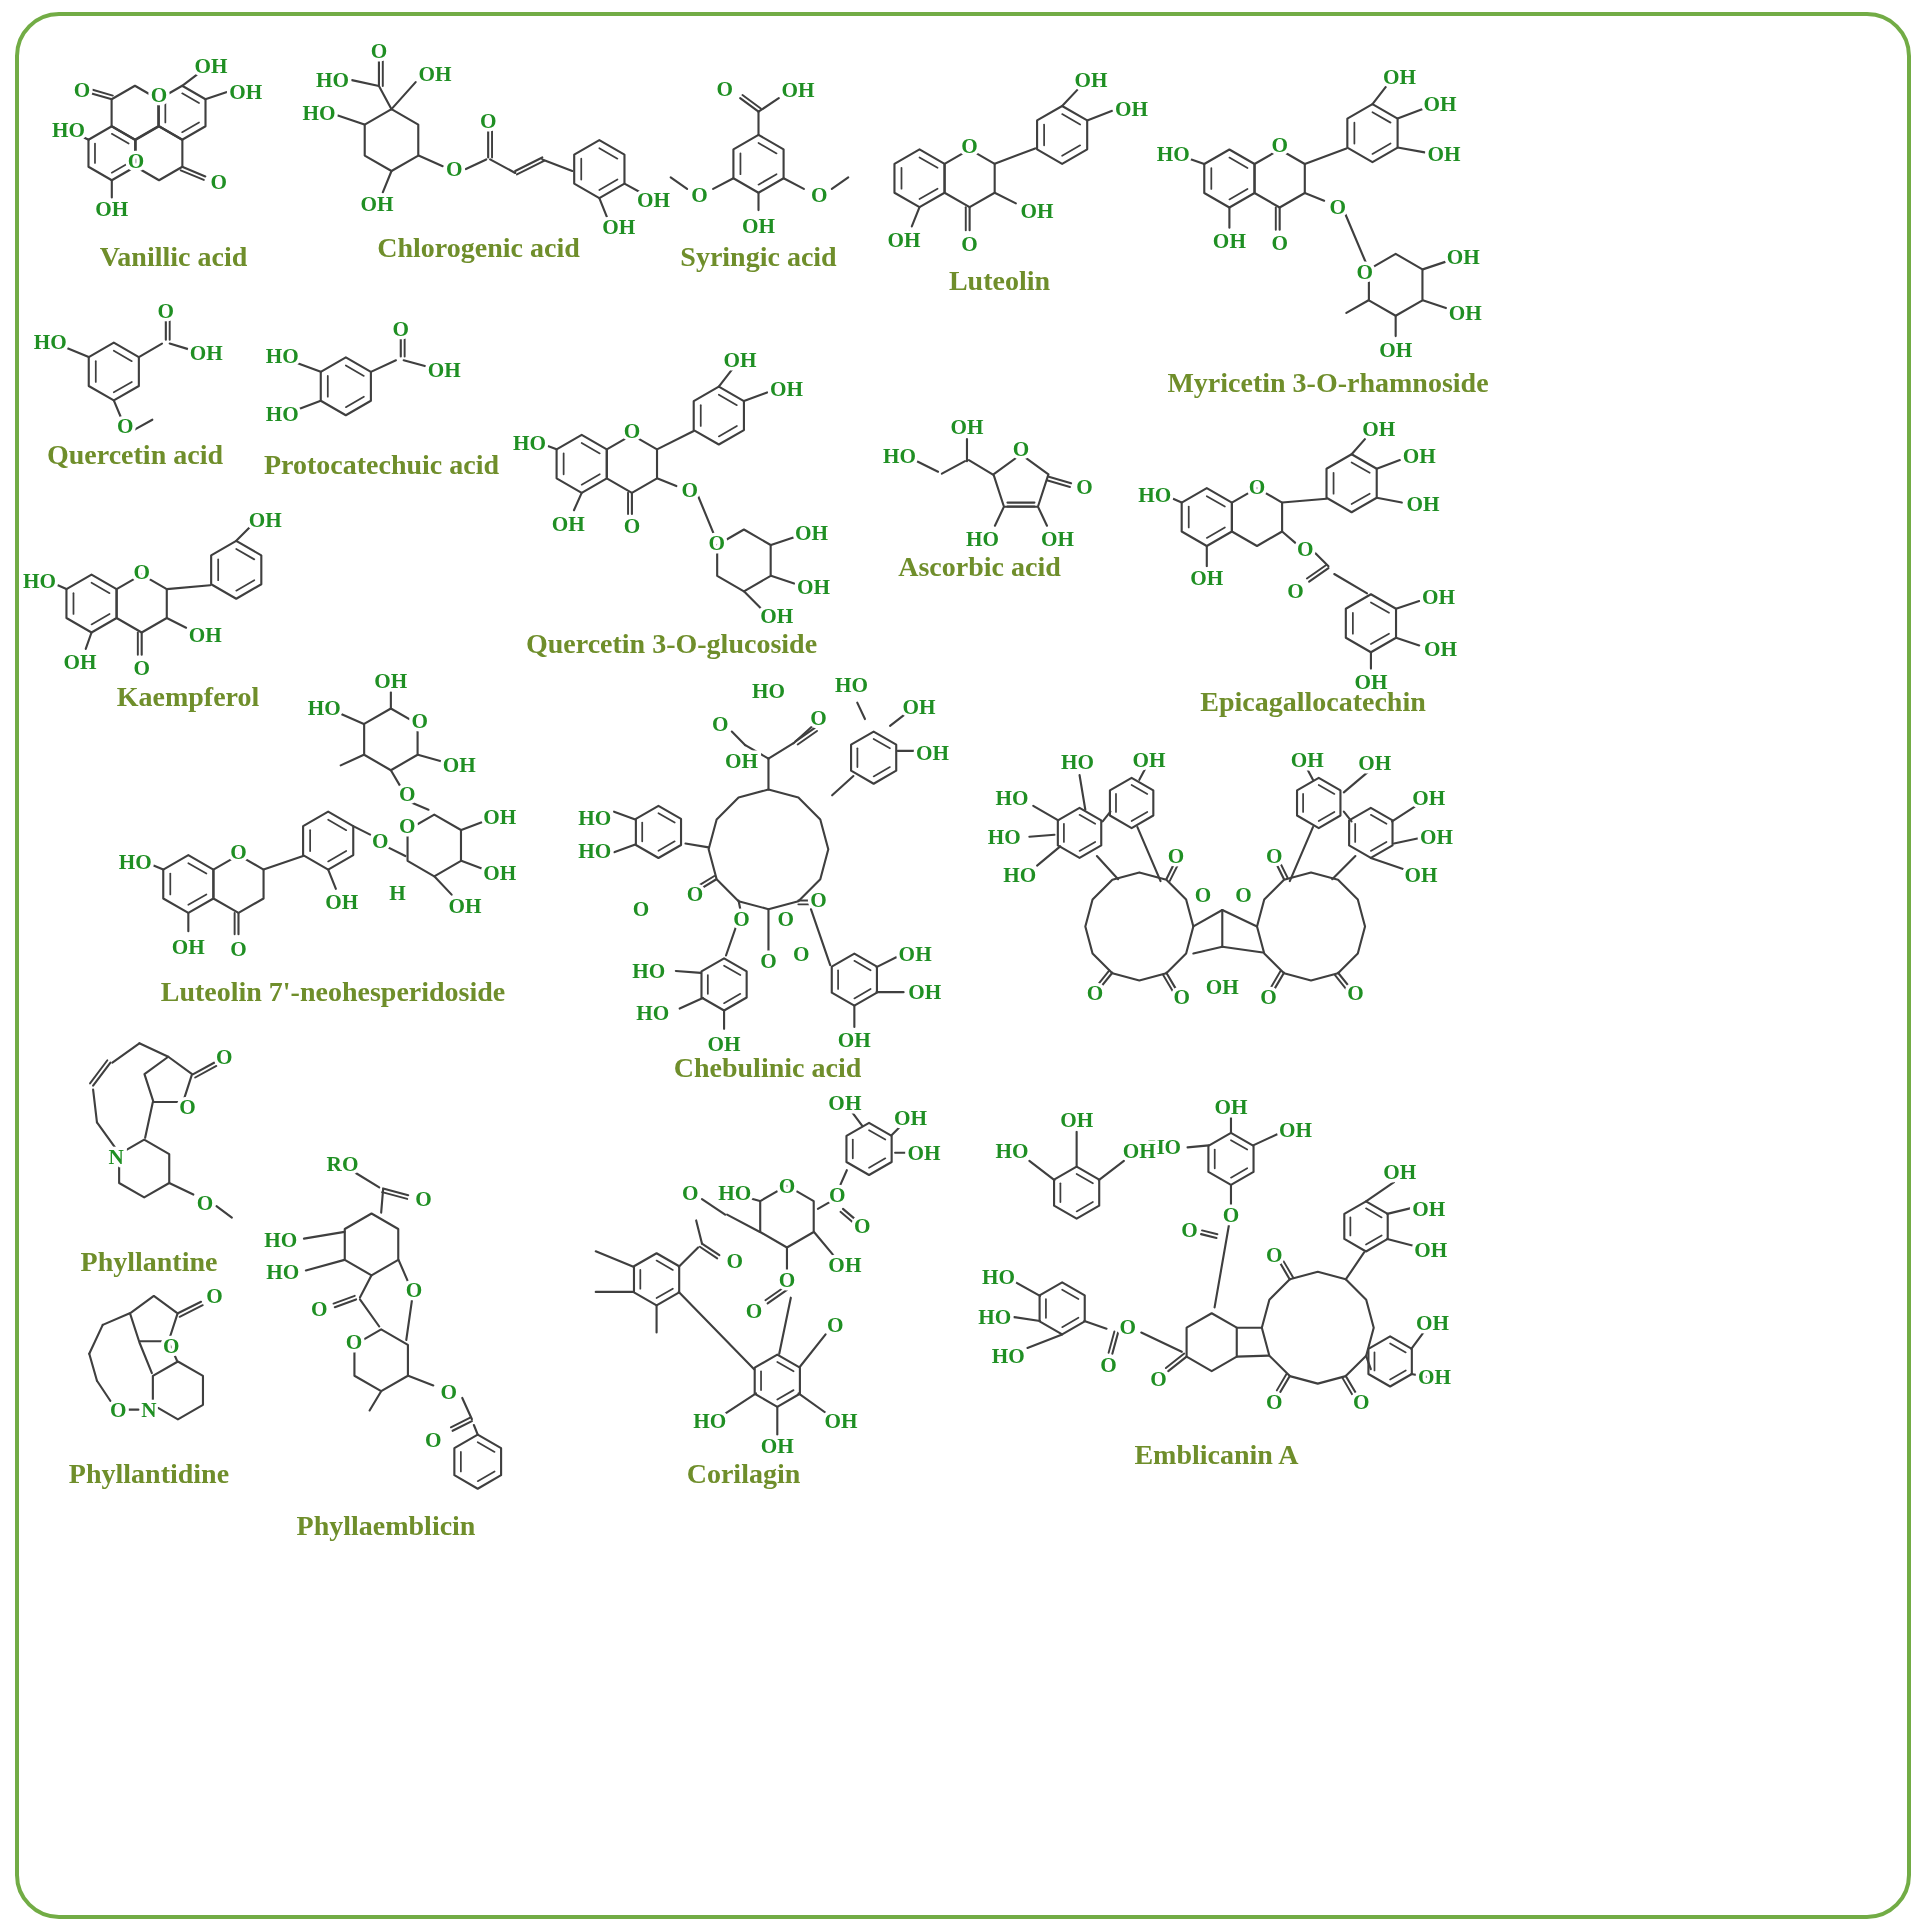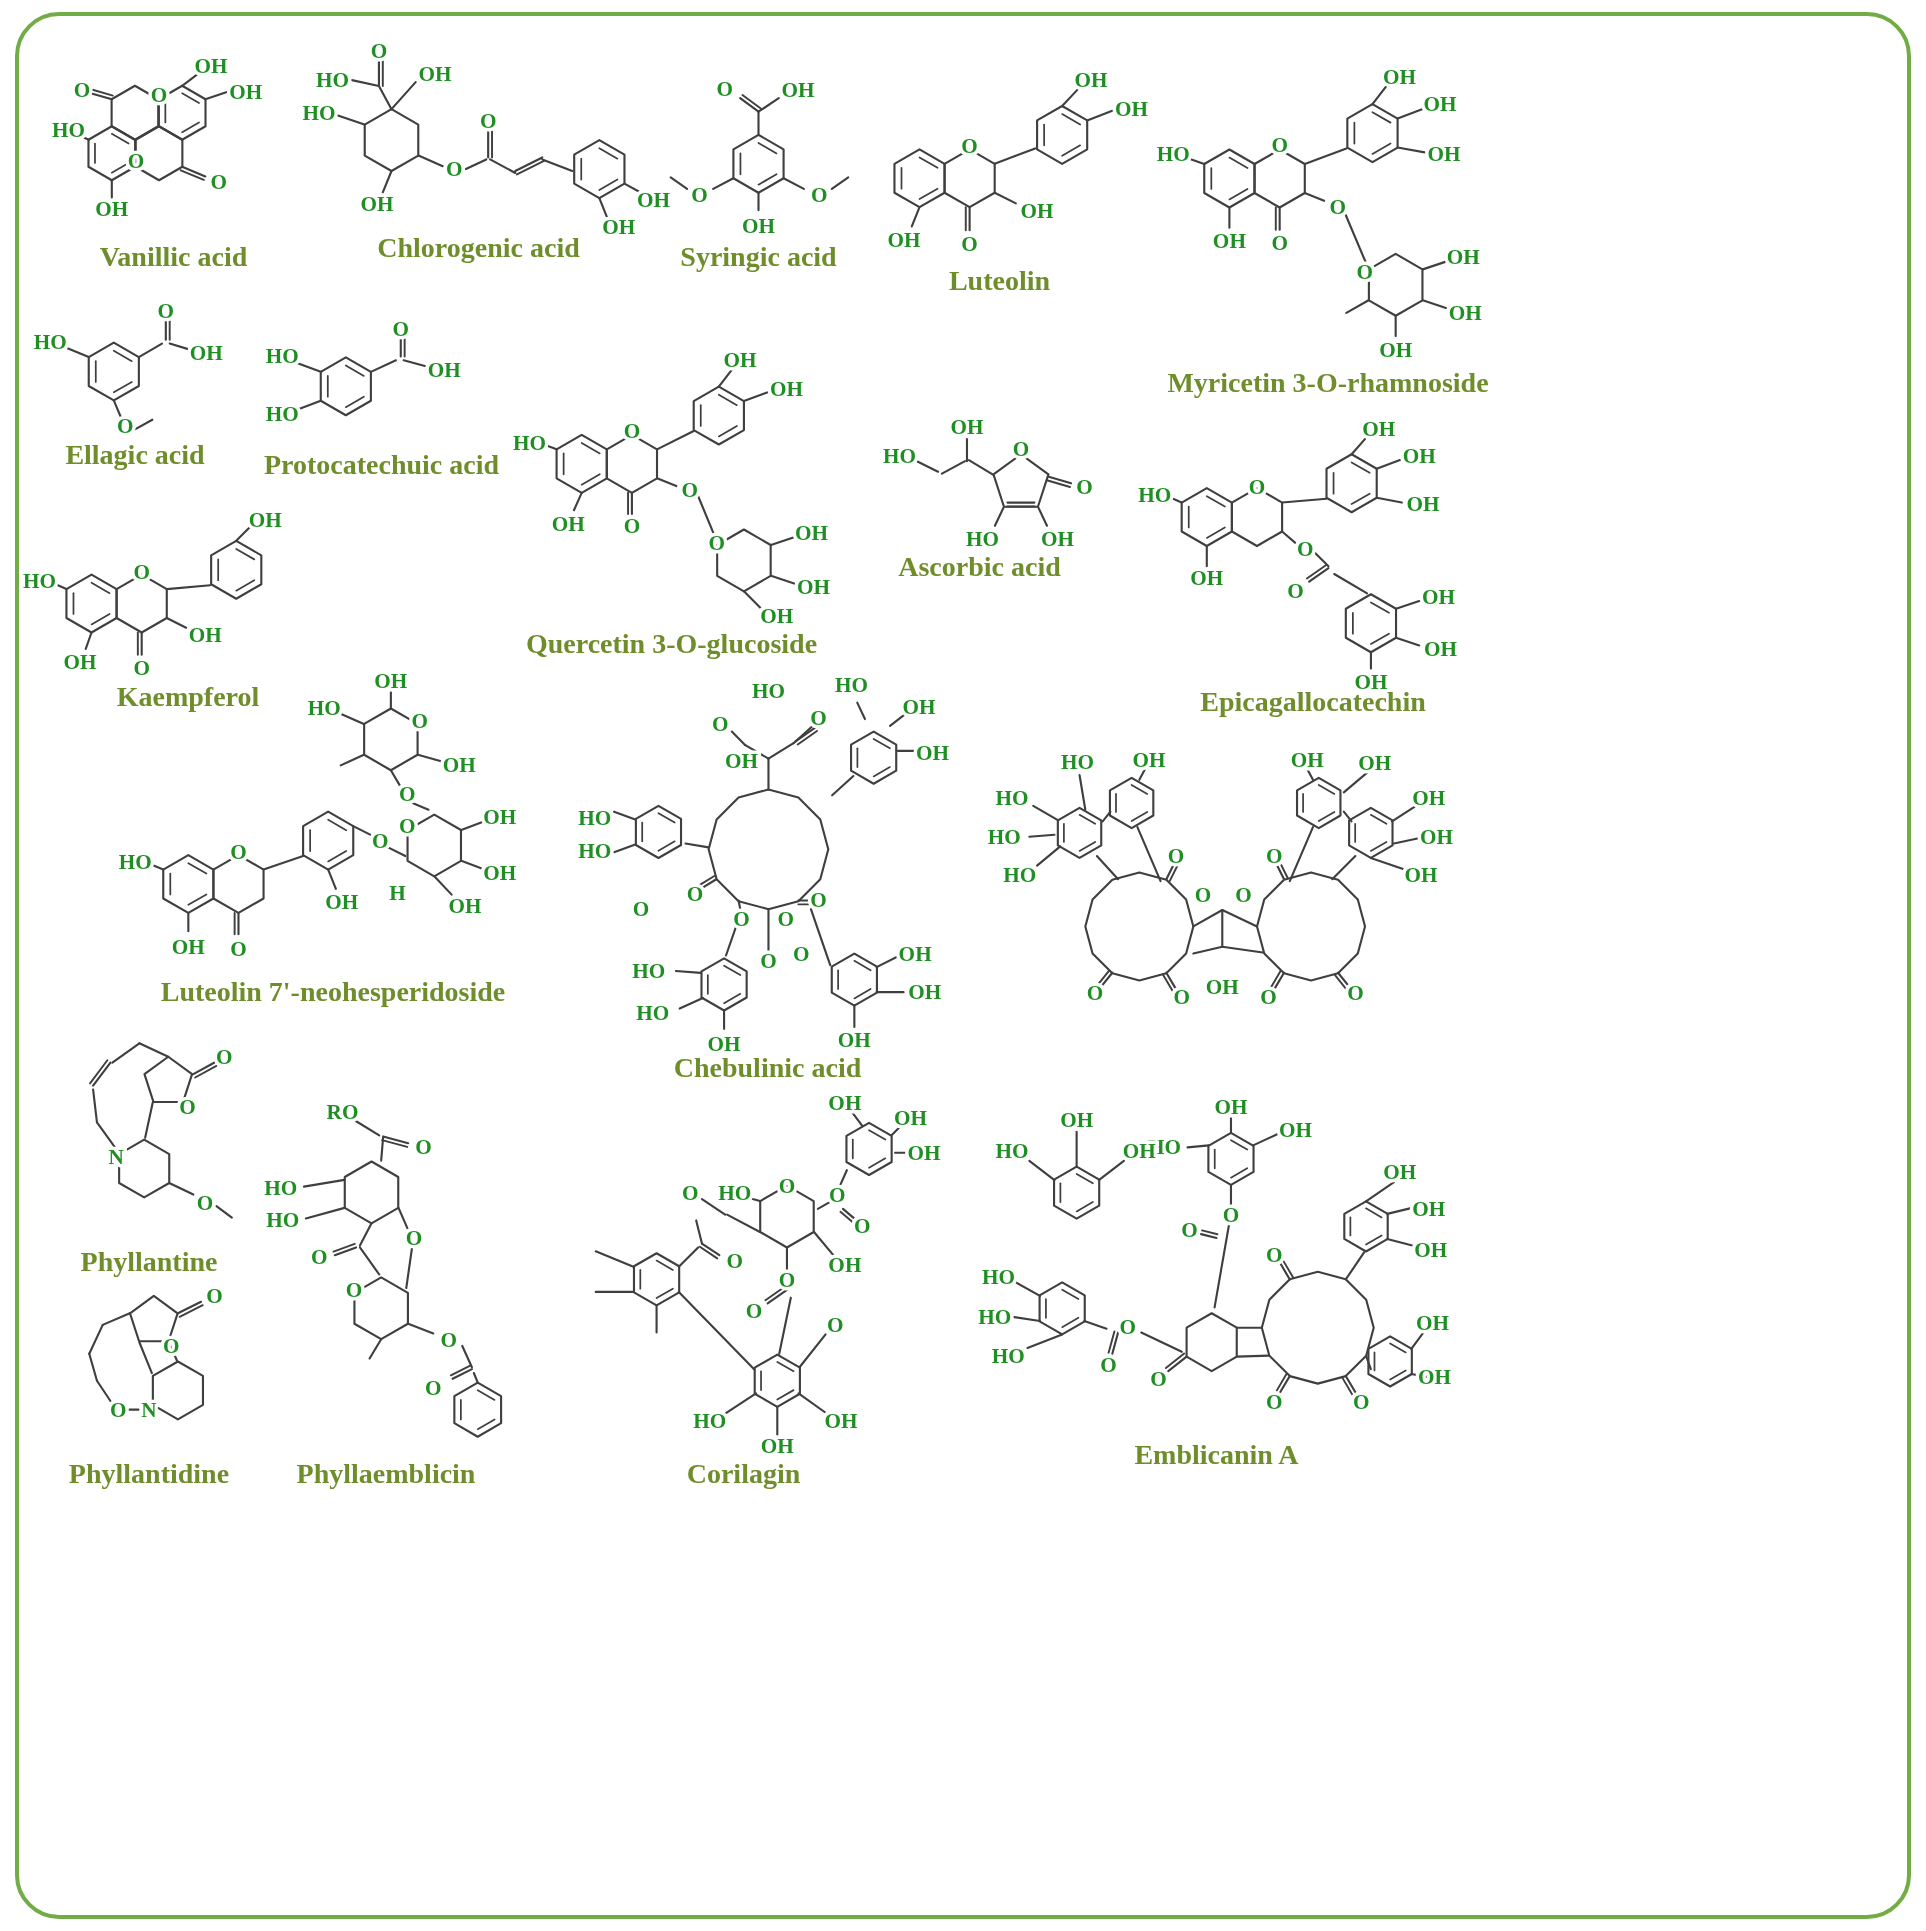--- a/index.html
+++ b/index.html
@@ -186,21 +186,21 @@
           <line x1="62" y1="80" x2="38" y2="70" stroke="#3f3f3f" stroke-width="2.2" stroke-linecap="round"></line>
           <line x1="88" y1="125" x2="96" y2="144" stroke="#3f3f3f" stroke-width="2.2" stroke-linecap="round"></line>
           <line x1="110" y1="155" x2="128" y2="145" stroke="#3f3f3f" stroke-width="2.2" stroke-linecap="round"></line>
           <line x1="142" y1="62" x2="142" y2="40" stroke="#3f3f3f" stroke-width="2.2" stroke-linecap="round"></line>
           <line x1="146" y1="62" x2="146" y2="40" stroke="#3f3f3f" stroke-width="2" stroke-linecap="round"></line>
           <text x="142" y="32" text-anchor="middle" dominant-baseline="central" fill="#1f8f23" font-size="22" font-weight="bold" font-family="&quot;Liberation Serif&quot;, serif" paint-order="stroke" stroke="#ffffff" stroke-width="7">O</text>
           <text x="184" y="76" text-anchor="middle" dominant-baseline="central" fill="#1f8f23" font-size="22" font-weight="bold" font-family="&quot;Liberation Serif&quot;, serif" paint-order="stroke" stroke="#ffffff" stroke-width="7">OH</text>
           <text x="22" y="64" text-anchor="middle" dominant-baseline="central" fill="#1f8f23" font-size="22" font-weight="bold" font-family="&quot;Liberation Serif&quot;, serif" paint-order="stroke" stroke="#ffffff" stroke-width="7">HO</text>
           <text x="100" y="152" text-anchor="middle" dominant-baseline="central" fill="#1f8f23" font-size="22" font-weight="bold" font-family="&quot;Liberation Serif&quot;, serif" paint-order="stroke" stroke="#ffffff" stroke-width="7">O</text>
         </svg>
-        <div class="clabel">Ellagic acid</div>
+        <div class="clabel">Quercetin acid</div>
       </div>
       <div class="compound" style="left: 261px; top: 314px; width: 241px;">
         <svg width="241" height="135" viewBox="0 0 250 140">
           <polygon points="88.0,45.0 114.0,60.0 114.0,90.0 88.0,105.0 62.0,90.0 62.0,60.0" fill="none" stroke="#3f3f3f" stroke-width="2.2" stroke-linejoin="round"></polygon>
           <line x1="88" y1="53.400000000000006" x2="106.70614872174387" y2="64.2" stroke="#3f3f3f" stroke-width="1.8" stroke-linecap="round"></line>
           <line x1="106.70614872174387" y1="85.8" x2="88" y2="96.6" stroke="#3f3f3f" stroke-width="1.8" stroke-linecap="round"></line>
           <line x1="69.29385127825613" y1="85.8" x2="69.29385127825613" y2="64.2" stroke="#3f3f3f" stroke-width="1.8" stroke-linecap="round"></line>
           <line x1="114" y1="60" x2="140" y2="48" stroke="#3f3f3f" stroke-width="2.2" stroke-linecap="round"></line>
           <line x1="148" y1="48" x2="170" y2="54" stroke="#3f3f3f" stroke-width="2.2" stroke-linecap="round"></line>
           <line x1="62" y1="60" x2="38" y2="51" stroke="#3f3f3f" stroke-width="2.2" stroke-linecap="round"></line>
@@ -554,21 +554,21 @@
           <line x1="66.8" y1="47.6" x2="48.8" y2="71.6" stroke="#3f3f3f" stroke-width="2" stroke-linecap="round"></line>
           <line x1="156" y1="62" x2="178" y2="50" stroke="#3f3f3f" stroke-width="2.2" stroke-linecap="round"></line>
           <line x1="157.9154085227223" y1="65.51158229165753" x2="179.9154085227223" y2="53.51158229165754" stroke="#3f3f3f" stroke-width="2" stroke-linecap="round"></line>
           <text x="188" y="44" text-anchor="middle" dominant-baseline="central" fill="#1f8f23" font-size="22" font-weight="bold" font-family="&quot;Liberation Serif&quot;, serif" paint-order="stroke" stroke="#ffffff" stroke-width="7">O</text>
           <text x="150" y="96" text-anchor="middle" dominant-baseline="central" fill="#1f8f23" font-size="22" font-weight="bold" font-family="&quot;Liberation Serif&quot;, serif" paint-order="stroke" stroke="#ffffff" stroke-width="7">O</text>
           <text x="76" y="148" text-anchor="middle" dominant-baseline="central" fill="#1f8f23" font-size="22" font-weight="bold" font-family="&quot;Liberation Serif&quot;, serif" paint-order="stroke" stroke="#ffffff" stroke-width="7">N</text>
           <text x="168" y="196" text-anchor="middle" dominant-baseline="central" fill="#1f8f23" font-size="22" font-weight="bold" font-family="&quot;Liberation Serif&quot;, serif" paint-order="stroke" stroke="#ffffff" stroke-width="7">O</text>
         </svg>
         <div class="clabel">Phyllantine</div>
       </div>
-      <div class="compound" style="left: 246px; top: 1091px; width: 280px;">
+      <div class="compound" style="left: 246px; top: 1143px; width: 280px;">
         <svg width="280" height="367" viewBox="0 0 290 380">
           <polygon points="130.0,73.0 157.7,89.0 157.7,121.0 130.0,137.0 102.3,121.0 102.3,89.0" fill="none" stroke="#3f3f3f" stroke-width="2.2" stroke-linejoin="round"></polygon>
           <polygon points="140.0,193.0 167.7,209.0 167.7,241.0 140.0,257.0 112.3,241.0 112.3,209.0" fill="none" stroke="#3f3f3f" stroke-width="2.2" stroke-linejoin="round"></polygon>
           <polygon points="240.0,302.0 264.2,316.0 264.2,344.0 240.0,358.0 215.8,344.0 215.8,316.0" fill="none" stroke="#3f3f3f" stroke-width="2.2" stroke-linejoin="round"></polygon>
           <line x1="240" y1="309.84" x2="257.45907214029427" y2="319.92" stroke="#3f3f3f" stroke-width="1.8" stroke-linecap="round"></line>
           <line x1="257.45907214029427" y1="340.08" x2="240" y2="350.16" stroke="#3f3f3f" stroke-width="1.8" stroke-linecap="round"></line>
           <line x1="222.5409278597057" y1="340.08" x2="222.5409278597057" y2="319.92" stroke="#3f3f3f" stroke-width="1.8" stroke-linecap="round"></line>
           <line x1="112" y1="30" x2="138" y2="46" stroke="#3f3f3f" stroke-width="2.2" stroke-linecap="round"></line>
           <line x1="142" y1="48" x2="140" y2="72" stroke="#3f3f3f" stroke-width="2.2" stroke-linecap="round"></line>
           <line x1="102" y1="92" x2="60" y2="99" stroke="#3f3f3f" stroke-width="2.2" stroke-linecap="round"></line>

